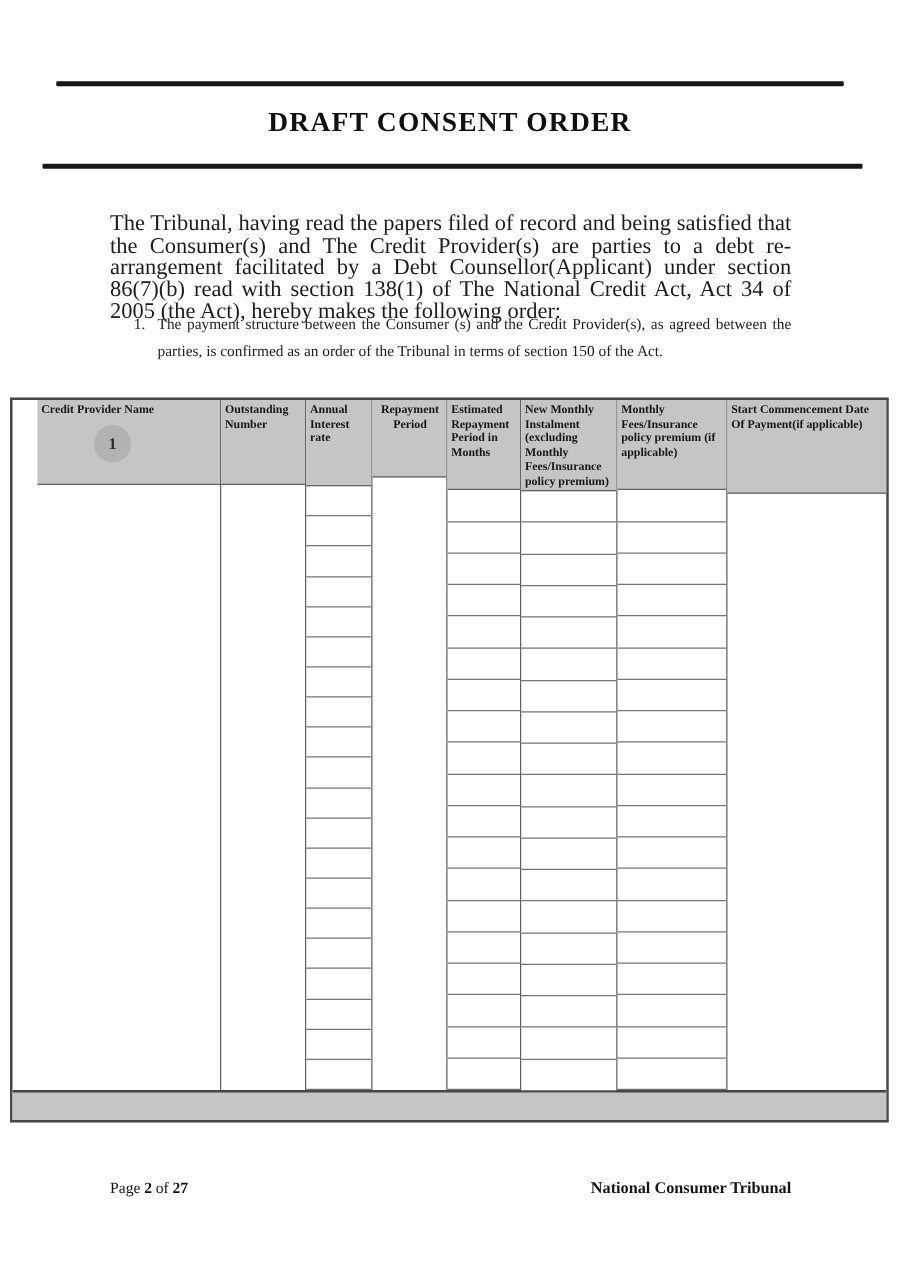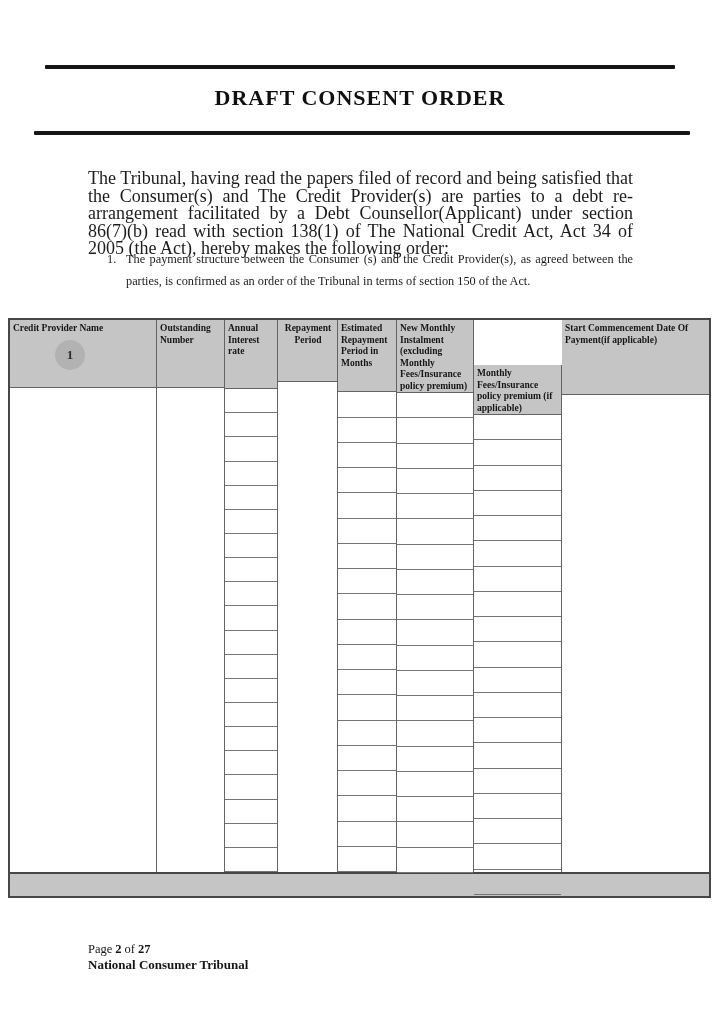--- a/index.html
+++ b/index.html
@@ -25,52 +25,52 @@
     font-size:12.3px;line-height:21.5px;color:#1c1c1c;
   }
   .order-item .num{position:absolute;left:0;top:0;}
   .order-item .order-text{margin-left:19px;text-align:justify;}
 
   
   .ctable{
     position:absolute;left:8px;top:318px;width:703px;height:580px;
     border:2px solid #474747;background:#fff;
   }
-  .cols{display:flex;height:552px;}
+  .cols{display:flex;height:552px;padding-left:20px;}
   .col{display:flex;flex-direction:column;border-right:1px solid #636363;}
   .col:last-child{border-right:none;flex:1;}
   .hdr{
     background:#c5c5c5;border-bottom:1px solid #636363;
     font-weight:bold;font-size:9.5px;line-height:11.5px;
     padding:3px 2px 0 3px;color:#161616;
   }
   .col-provider{width:147px;} .col-provider .hdr{height:68px;}
   .col-reference{width:68px;} .col-reference .hdr{height:68px;}
   .col-balance{width:68px;}   .col-balance .hdr{height:68px;}
   .col-interest{width:53px;}  .col-interest .hdr{height:70px;}
   .col-concession{width:60px;}.col-concession .hdr{height:62px;text-align:center;}
   .col-instalment{width:77px;}.col-instalment .hdr{height:73px;}
   .col-repayment{width:59px;} .col-repayment .hdr{height:75px;}
-  .col-fees{width:88px;margin-top:45px;}      .col-fees .hdr{height:75px;}
+  .col-fees{width:88px;}      .col-fees .hdr{height:75px;}
   .col-start .hdr{height:75px;}
   .cbody{flex:1;}
   .cell-row{height:25.26px;border-bottom:1px solid #757575;}
   .col-interest .cell-row{height:24.15px;}
   .badge{
     width:30px;height:30px;border-radius:50%;background:#b2b2b2;
     margin:5px 0 0 42px;text-align:center;line-height:30px;
     font-size:13px;font-weight:bold;color:#2e2e2e;
   }
   .grayband{height:24px;background:#c5c5c5;border-top:2px solid #474747;}
 
   
   .pfooter{
     position:absolute;left:88px;top:942px;width:545px;
     display:flex;justify-content:space-between;align-items:baseline;
-    font-size:12.5px;color:#161616;flex-direction:column;
+    font-size:12.5px;color:#161616;
   }
   .page-num span{margin-right:3px;}
   .page-num .b{font-weight:bold;}
   .org{font-weight:bold;font-size:13px;}
 </style>
 </head>
 <body>
 
 <div class="page">
 

